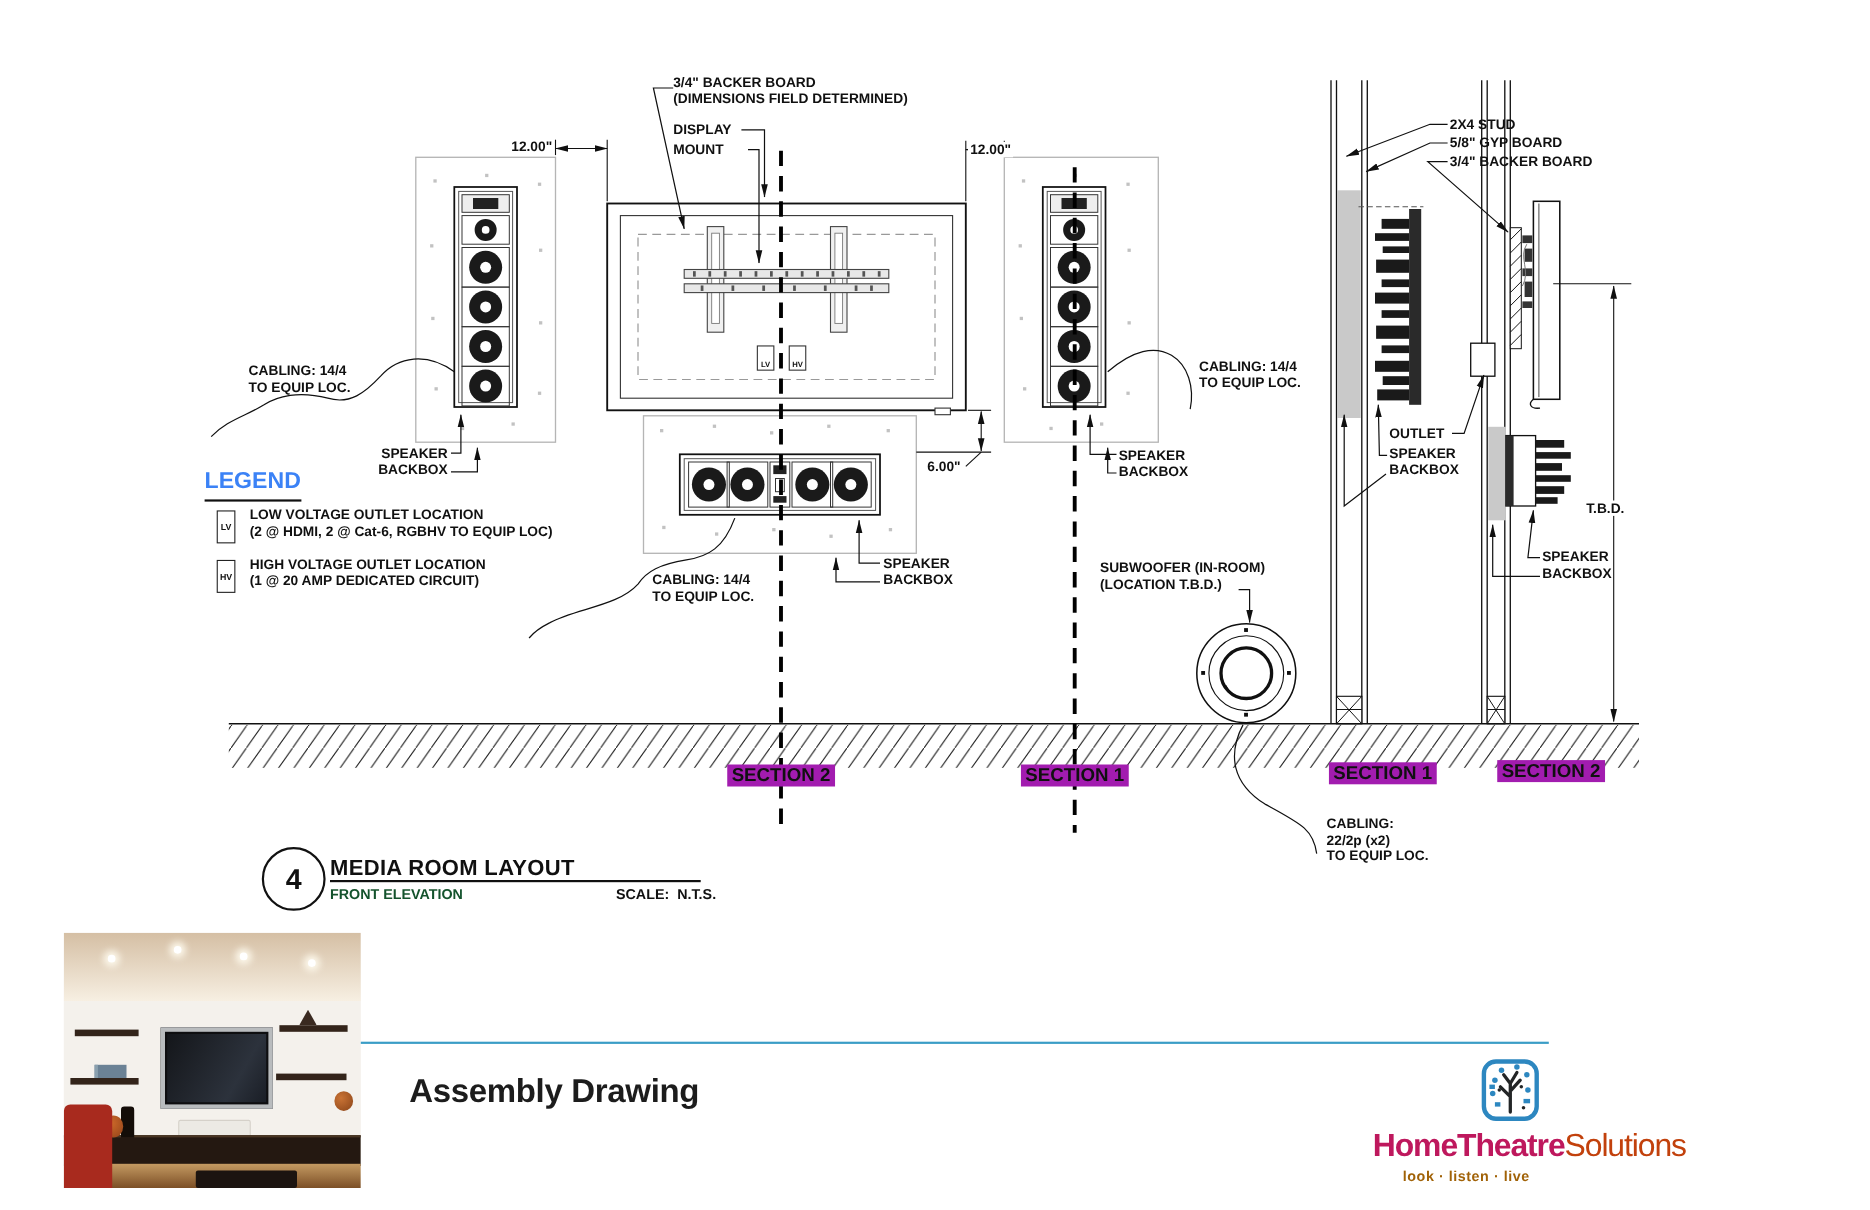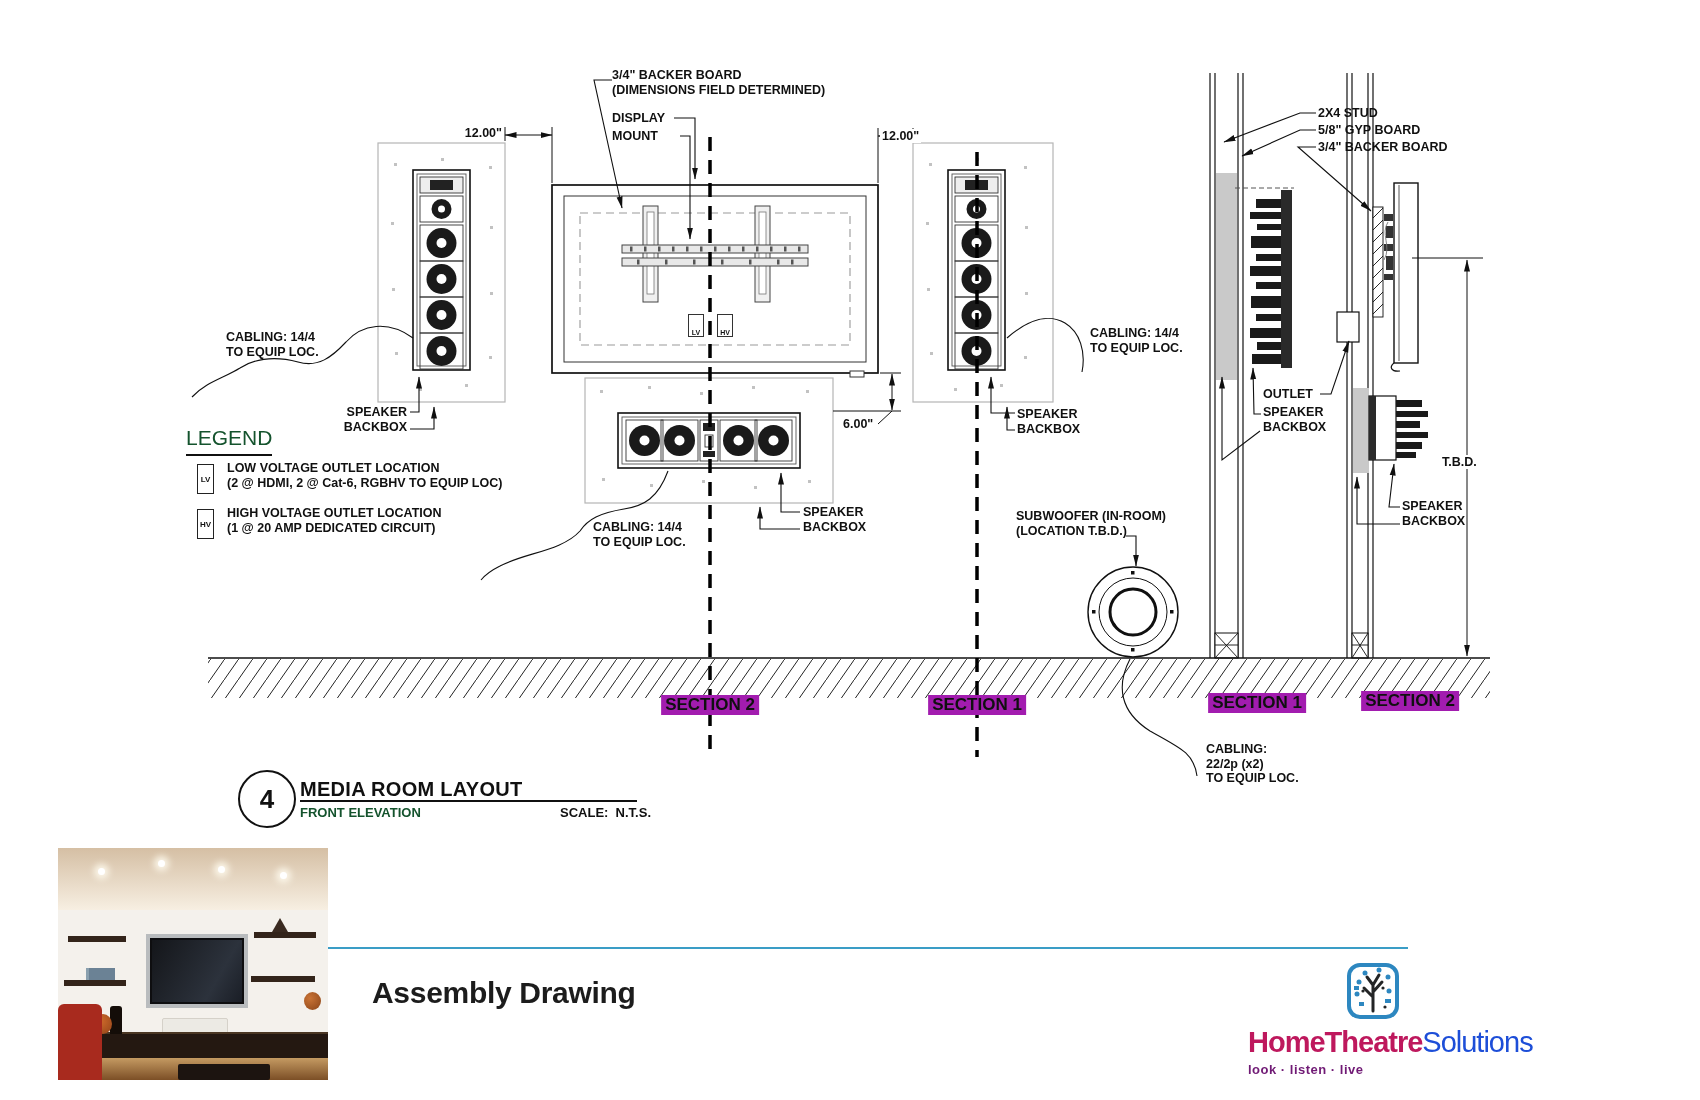--- a/index.html
+++ b/index.html
@@ -6,21 +6,21 @@
   #page{position:relative;width:1700px;height:1100px;background:#fff;overflow:hidden;
         font-family:"Liberation Sans",sans-serif;}
   svg{position:absolute;left:0;top:0;}
   .lbl{position:absolute;font-size:12.5px;font-weight:bold;color:#101010;line-height:14.5px;
        white-space:nowrap;letter-spacing:0;}
   .lbl.rt{text-align:right;}
   .dim{position:absolute;font-size:12.5px;font-weight:bold;color:#101010;white-space:nowrap;}
   .dim.onl{background:#fff;padding:0 2px;}
   .section-lbl{position:absolute;font-size:17px;font-weight:bold;color:#101010;background:#a21caf;
        padding:0 4px;transform:translateX(-50%);white-space:nowrap;}
-  .legend-h{position:absolute;font-size:21px;font-weight:normal;color:#14532d;
+  .legend-h{position:absolute;font-size:21px;font-weight:bold;color:#3b82f6;
        border-bottom:2.5px solid #101010;padding-bottom:4px;}
   .sym{position:absolute;width:15px;height:28px;border:1.4px solid #222;background:#fff;
        display:flex;align-items:center;justify-content:center;font-size:8px;font-weight:bold;color:#111;}
   .mini-sym{position:absolute;width:14px;height:21px;border:1.2px solid #333;background:#fff;
        display:flex;align-items:flex-end;justify-content:center;font-size:7px;font-weight:bold;color:#111;}
   .tb-circle{position:absolute;left:238px;top:770px;width:54px;height:54px;border:2.5px solid #111;
        border-radius:50%;display:flex;align-items:center;justify-content:center;
        font-size:26px;font-weight:bold;color:#111;}
   .tb-title{position:absolute;left:300px;top:778px;font-size:20px;font-weight:bold;color:#101010;letter-spacing:.3px;}
   .tb-rule{position:absolute;left:300px;top:800px;width:337px;height:2px;background:#101010;}
@@ -43,23 +43,23 @@
   .ph-floor{position:absolute;left:0;top:210px;width:270px;height:22px;
        background:linear-gradient(180deg,#c49a62,#7c4f26);}
   .ph-chair{position:absolute;left:0;top:156px;width:44px;height:76px;background:#a82a1e;
        border-radius:6px 6px 0 0;}
   .ph-table{position:absolute;left:120px;top:216px;width:92px;height:16px;background:#1c1410;border-radius:2px;}
   .blue-rule{position:absolute;left:328px;top:947px;width:1080px;height:2px;background:#3a9dc6;}
   .f-heading{position:absolute;left:372px;top:976px;font-size:30px;font-weight:600;color:#1c1c1c;letter-spacing:-.3px;}
   .f-body{position:absolute;left:374px;top:1018px;font-size:17.5px;color:#1f1f1f;line-height:22px;}
   .brand{position:absolute;left:1248px;top:1026px;font-size:29px;letter-spacing:-1px;white-space:nowrap;}
   .brand .dark{color:#be185d;font-weight:600;}
-  .brand .accent{color:#1d4ed8;font-weight:400;}
-  .tagline{position:absolute;left:1248px;top:1062px;width:170px;text-align:left;
-       font-size:13px;font-weight:bold;color:#701a75;letter-spacing:.5px;}
+  .brand .accent{color:#c2410c;font-weight:400;}
+  .tagline{position:absolute;left:1248px;top:1062px;width:170px;text-align:center;
+       font-size:13px;font-weight:bold;color:#a16207;letter-spacing:.5px;}
   .logo-icon{position:absolute;left:1345px;top:961px;}
 </style>
 </head>
 <body>
 
 <div id="page">
 
 <svg width="1700" height="860" viewBox="0 0 1700 860">
   <defs>
     <marker id="arr" markerWidth="13" markerHeight="9" refX="11.5" refY="4" orient="auto-start-reverse" markerUnits="userSpaceOnUse">
@@ -395,21 +395,21 @@
 <div class="lbl" style="left:1263px;top:387px;">OUTLET</div>
 <div class="lbl" style="left:1263px;top:405px;">
   <div>SPEAKER</div>
   <div>BACKBOX</div>
 </div>
 <div class="lbl" style="left:1402px;top:499px;">
   <div>SPEAKER</div>
   <div>BACKBOX</div>
 </div>
 
-<div class="lbl" style="left:1000px;top:509px;margin-left:16px;">
+<div class="lbl" style="left:1000px;top:509px;">
   <div>SUBWOOFER (IN-ROOM)</div>
   <div>(LOCATION T.B.D.)</div>
 </div>
 <div class="lbl" style="left:1206px;top:742px;">
   <div>CABLING:</div>
   <div>22/2p (x2)</div>
   <div>TO EQUIP LOC.</div>
 </div>
 
 <div class="section-lbl" style="left:710px;top:695px;">SECTION 2</div>

